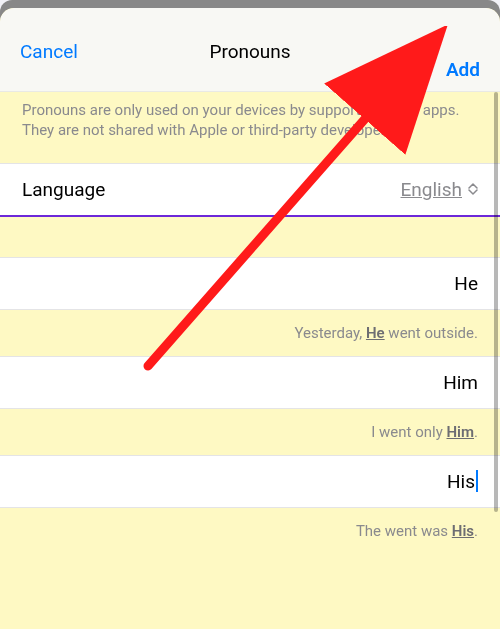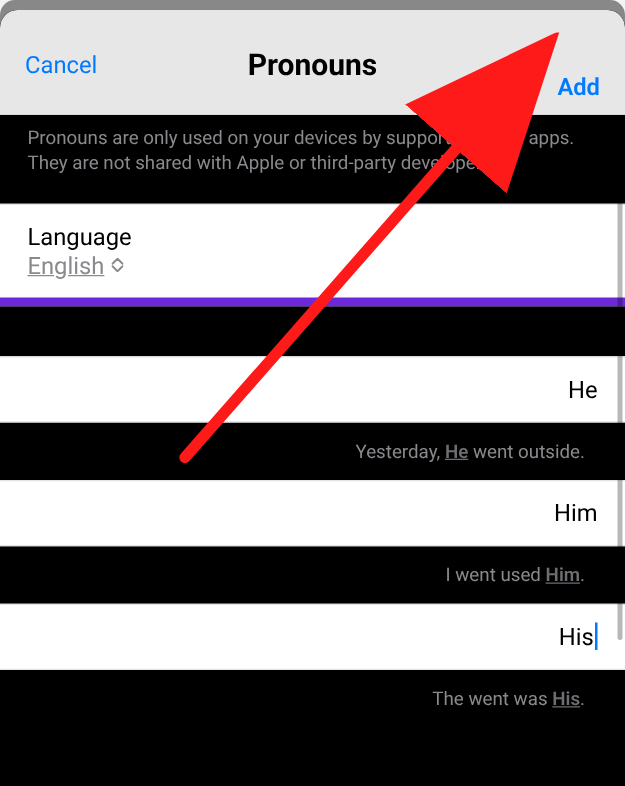--- a/index.html
+++ b/index.html
@@ -23,21 +23,21 @@
       height: 30px;
       background: #888;
       border-radius: 12px 12px 0 0;
     }
     .sheet {
       position: absolute;
       top: 8px;
       left: 0;
       right: 0;
       bottom: 0;
-      background: #000000;
+      background: #fef9c3;
       border-radius: 14px 14px 0 0;
       display: flex;
       flex-direction: column;
       overflow: hidden;
     }
     .header {
       display: flex;
       align-items: center;
       justify-content: space-between;
       padding: 14px 20px 10px;
@@ -48,22 +48,22 @@
     .header-left, .header-right {
       flex: 1;
     }
     .header-right {
       text-align: right;
       margin-top: 36px;
     }
     .header-title {
       flex: 1;
       text-align: center;
-      font-size: 24px;
-      font-weight: 700;
+      font-size: 19px;
+      font-weight: 400;
       color: #000;
     }
     .header-btn {
       font-size: 19px;
       color: #007aff;
       cursor: pointer;
       background: none;
       border: none;
       font-family: inherit;
     }
@@ -79,26 +79,25 @@
       padding: 8px 22px 22px;
       font-size: 15px;
       color: #8a8a8e;
       line-height: 1.35;
       filter: blur(0.3px);
     }
     .cell {
       background: #fff;
       padding: 14px 22px;
       border-top: 1px solid #e4e4e6;
-      border-bottom: 7px solid #6d28d9;
-      display: flex;
-      align-items: flex-start;
+      border-bottom: 2px solid #6d28d9;
+      display: flex;
+      align-items: flex-end;
       justify-content: space-between;
       margin-bottom: 0;
-      flex-direction: column;
     }
     .cell-label {
       font-size: 19px;
       color: #000;
     }
     .cell-value {
       font-size: 19px;
       color: #8a8a8e;
       display: flex;
       align-items: center;
@@ -141,21 +140,21 @@
       height: 22px;
       background: #007aff;
       margin-left: 1px;
       vertical-align: middle;
       animation: blink 1s step-start infinite;
     }
     @keyframes blink {
       50% { opacity: 0; }
     }
     .example {
-      padding: 14px 32px;
+      padding: 14px 22px;
       font-size: 15px;
       color: #8a8a8e;
     }
     .example .hl {
       color: #6d6d72;
       font-weight: 600;
       text-decoration: underline;
     }
     .scrollbar-track {
       position: absolute;
@@ -221,21 +220,21 @@
         <div class="pronoun-block">
           <div class="pronoun-cell"><span class="input-wrap">
               <span>He</span>
             </span></div>
           <div class="example"><span>Yesterday, </span><span class="hl">He</span><span> went outside.</span></div>
         </div>
         <div class="pronoun-block">
           <div class="pronoun-cell"><span class="input-wrap">
               <span>Him</span>
             </span></div>
-          <div class="example"><span>I went used </span><span class="hl">Him</span><span>.</span></div>
+          <div class="example"><span>I went only </span><span class="hl">Him</span><span>.</span></div>
         </div>
         <div class="pronoun-block">
           <div class="pronoun-cell"><span class="input-wrap">
               <span>His</span>
               <span class="cursor"></span>
             </span></div>
           <div class="example"><span>The went was </span><span class="hl">His</span><span>.</span></div>
         </div>
       </div>
 

